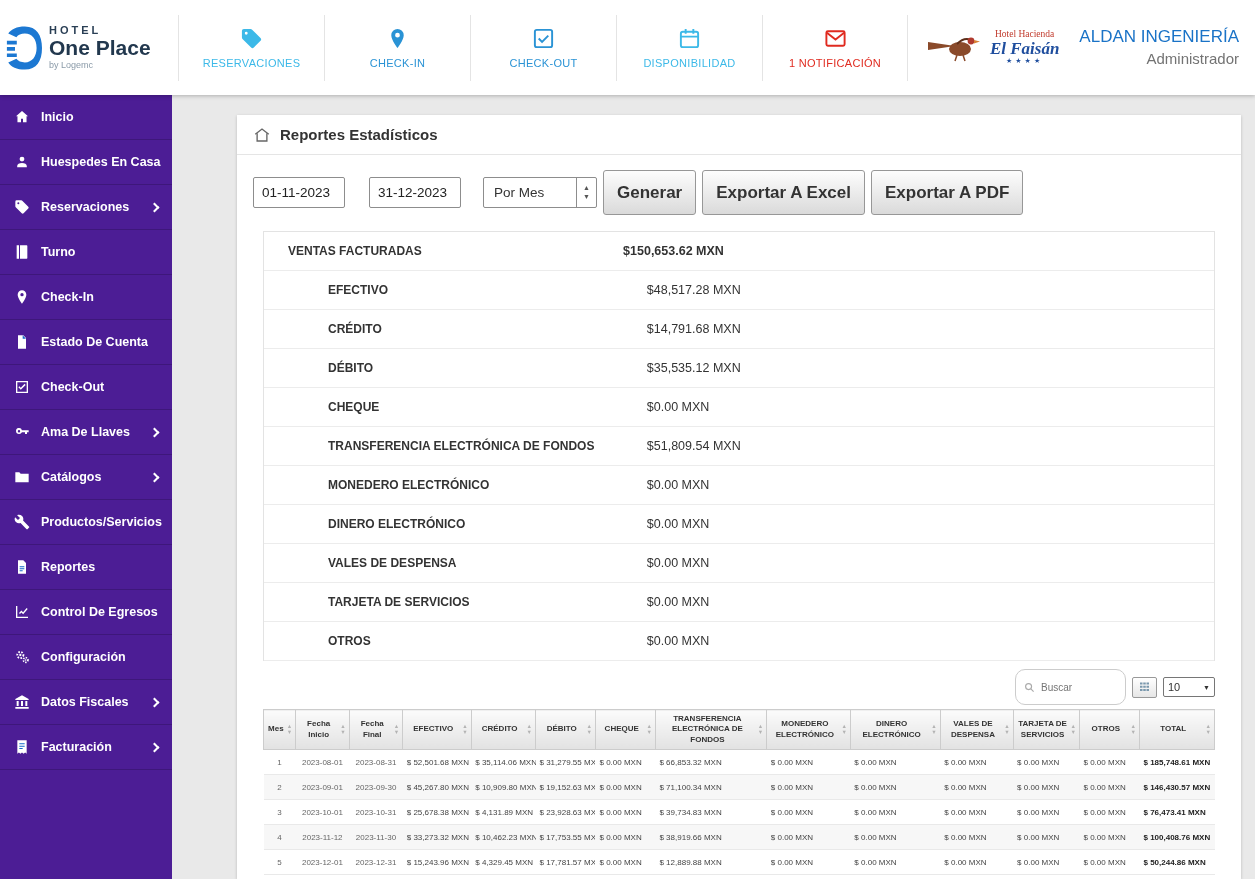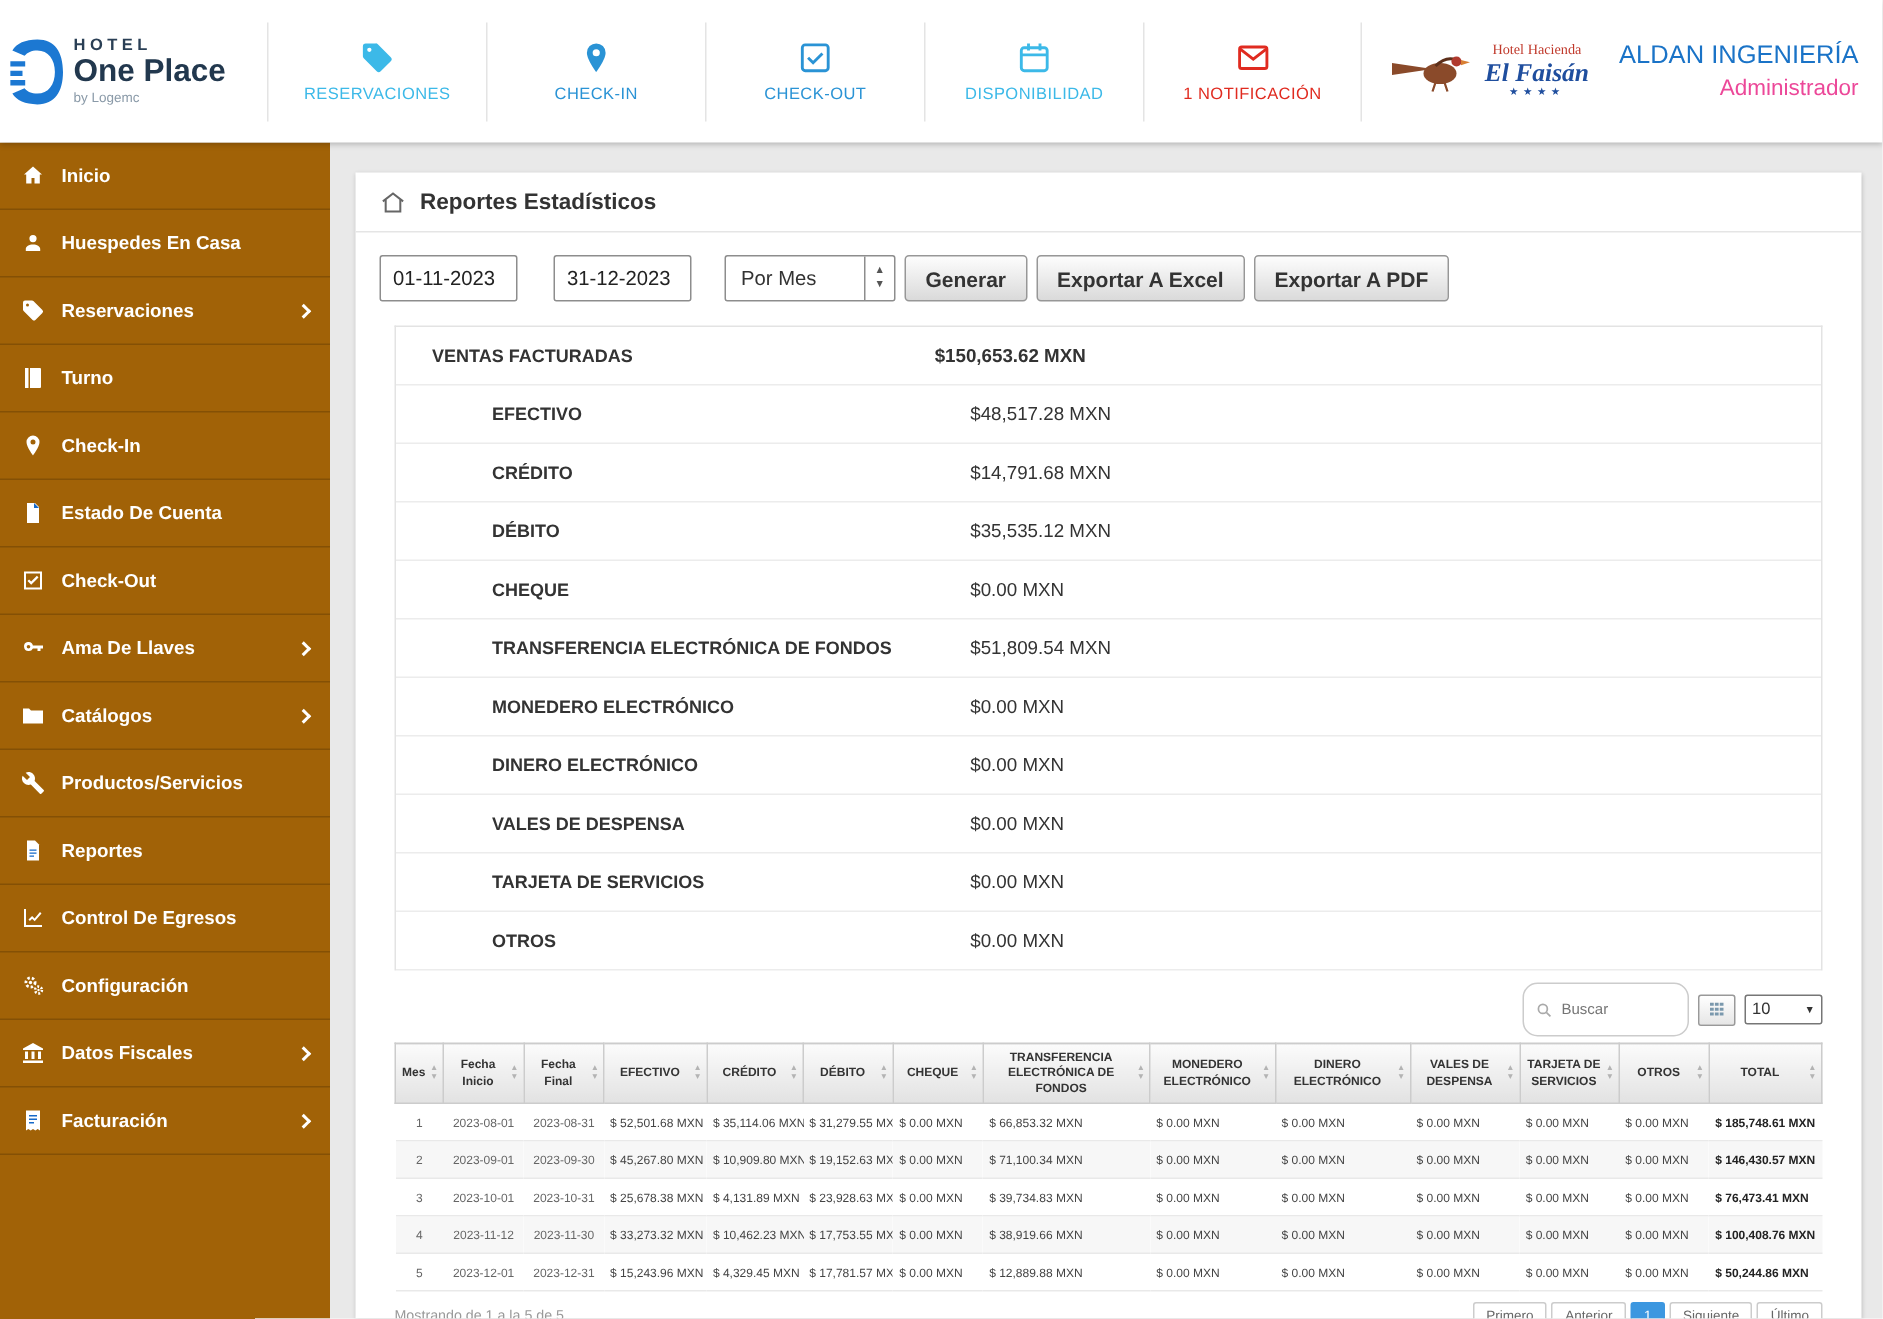--- a/index.html
+++ b/index.html
@@ -33,24 +33,24 @@
 
   .property-logo { display: flex; align-items: center; gap: 5px; margin-right: 20px; }
   .prop-text { display: flex; flex-direction: column; align-items: center; line-height: 1.12;
     font-family: "Liberation Serif", serif; }
   .prop-line1 { font-size: 9.5px; color: #c0392b; }
   .prop-line2 { font-size: 17px; color: #1f4e9e; font-weight: bold; font-style: italic; }
   .prop-stars { font-size: 7px; color: #1f4e9e; letter-spacing: 3px; }
 
   .user-block { display: flex; flex-direction: column; align-items: flex-end; margin-right: 16px; line-height: 1.35; }
   .user-company { font-size: 17px; color: #1a73c7; white-space: nowrap; }
-  .user-role { font-size: 15px; color: #ec4899; }
+  .user-role { font-size: 15px; color: #737373; }
 
   
-  .sidebar { position: absolute; top: 95px; left: 0; bottom: 0; width: 220px; background: #a16207;
+  .sidebar { position: absolute; top: 95px; left: 0; bottom: 0; width: 172px; background: #4c1d95;
     display: flex; flex-direction: column; z-index: 4; }
   .side-item { display: flex; align-items: center; flex: 0 0 45px; height: 45px; padding: 0 14px;
     border-bottom: 1px solid rgba(0,0,0,.18); color: #fff; text-decoration: none; cursor: pointer; }
   .si { width: 16px; height: 16px; flex: 0 0 16px; margin-right: 11px; }
   .side-label { font-size: 12.5px; font-weight: bold; white-space: nowrap; }
   .chev { margin-left: auto; width: 7px; height: 7px; border-right: 2px solid #fff; border-top: 2px solid #fff;
     transform: rotate(45deg); flex: 0 0 7px; }
 
   
   .main { position: absolute; left: 200px; top: 95px; right: 0; bottom: 0; background: #e9e9e9;
@@ -65,22 +65,22 @@
   .filters { display: flex; align-items: center; padding: 15px 16px 14px; flex: 0 0 auto; }
   .date-input { width: 92px; height: 31px; border: 1px solid #8d8d8d; border-radius: 2px;
     padding: 0 8px; font-size: 13.5px; font-family: inherit; color: #222; }
   .ml24 { margin-left: 24px; } .ml22 { margin-left: 22px; } .ml6 { margin-left: 6px; }
   .select-box { display: flex; align-items: stretch; height: 31px; border: 1px solid #8d8d8d;
     border-radius: 2px; background: #fff; cursor: pointer; }
   .select-text { display: flex; align-items: center; width: 92px; padding: 0 10px; font-size: 13.5px; }
   .spinner { display: flex; flex-direction: column; align-items: center; justify-content: center;
     width: 20px; border-left: 1px solid #8d8d8d; color: #555; font-size: 7px; line-height: 1.15; font-style: normal; }
   .spinner i { font-style: normal; }
-  .btn { height: 31px; padding: 0 13px; background: linear-gradient(#fdfdfd, #dadada);
-    border: 1px solid #979797; border-radius: 3px; font-size: 14px; font-weight: bold; color: #333;
+  .btn { height: 45px; padding: 0 13px; background: linear-gradient(#fdfdfd, #dadada);
+    border: 1px solid #979797; border-radius: 3px; font-size: 17px; font-weight: bold; color: #333;
     font-family: inherit; cursor: pointer; }
 
   .summary { margin: 2px 26px 0; border: 1px solid #e3e3e3; border-bottom: none; flex: 0 0 auto; }
   .sum-row { display: flex; align-items: center; height: 39px; border-bottom: 1px solid #ececec; }
   .sum-label { width: 40.3%; padding-left: 64px; font-size: 12px; font-weight: bold; color: #333; }
   .sum-value { font-size: 12.5px; color: #333; }
   .sum-first .sum-label { width: 37.8%; padding-left: 24px; }
   .sum-first .sum-value { font-weight: bold; }
 
   .table-controls { display: flex; align-items: center; justify-content: flex-end; gap: 6px;

